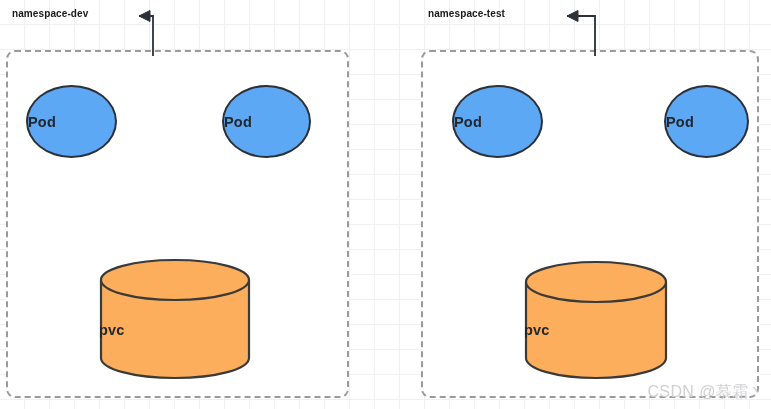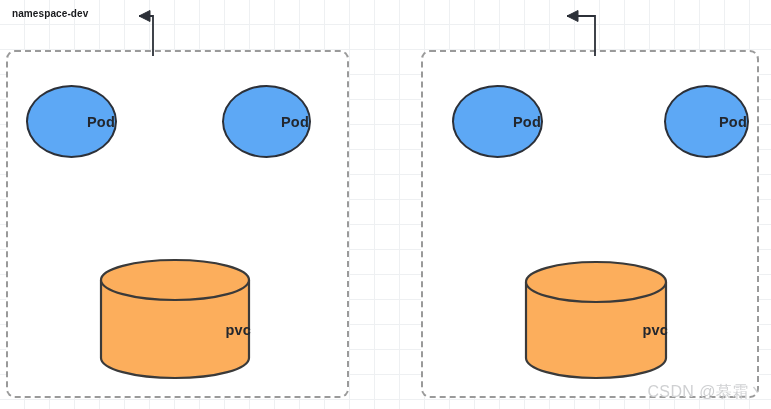--- a/index.html
+++ b/index.html
@@ -52,42 +52,42 @@
 
   
   .pod {
     position: absolute;
     box-sizing: border-box;
     border-radius: 50%;
     background: #5da8f5;
     border: 2px solid #2c3038;
     display: flex;
     align-items: center;
-    justify-content: flex-end;
+    justify-content: flex-start;
   }
   .pod-label {
     font-size: 14.5px;
     font-weight: bold;
     color: #23272e;
     letter-spacing: 0.2px;
   }
   #pod-dev-1  { left: 26px;  top: 85px; width: 91px; height: 73px; }
   #pod-dev-2  { left: 222px; top: 85px; width: 89px; height: 73px; }
   #pod-test-1 { left: 452px; top: 85px; width: 91px; height: 73px; }
   #pod-test-2 { left: 664px; top: 85px; width: 85px; height: 73px; }
 
   
   .cyl {
     position: absolute;
   }
   .cyl svg { display: block; overflow: visible; }
   .cyl-label {
     position: absolute;
     width: 100%;
-    text-align: right;
+    text-align: left;
     font-size: 14.5px;
     font-weight: bold;
     color: #23272e;
     letter-spacing: 0.2px;
   }
   #pvc-dev  { left: 99px;  top: 258px; width: 152px; height: 122px; }
   #pvc-test { left: 524px; top: 260px; width: 144px; height: 120px; }
 
   
   #watermark {
@@ -125,20 +125,21 @@
   <div id="pvc-dev" class="cyl">
     <svg width="152" height="122" viewBox="0 0 152 122">
       <path d="M 2 22 L 2 100 A 74 20 0 0 0 150 100 L 150 22 Z" fill="#fcae5c" stroke="#3a3a3a" stroke-width="2.2" stroke-linejoin="round"></path>
       <ellipse cx="76" cy="22" rx="74" ry="20" fill="#fcae5c" stroke="#3a3a3a" stroke-width="2.2"></ellipse>
     </svg>
     <div class="cyl-label" style="top:64px;">pvc</div>
   </div>
 
   <div id="ns-box-test" class="ns-box"></div>
 
+  <div id="ns-label-test" class="ns-label">namespace-test</div>
 
   <svg class="connector" style="left:545px; top:4px;" width="60" height="52">
     <path d="M 50 52 L 50 12 L 22 12" fill="none" stroke="#2c3038" stroke-width="1.8"></path>
     <path d="M 22 12 L 33 6.5 L 33 17.5 Z" fill="#2c3038" stroke="#2c3038" stroke-width="1"></path>
   </svg>
 
   <div id="pod-test-1" class="pod">
     <span class="pod-label">Pod</span>
   </div>
 

